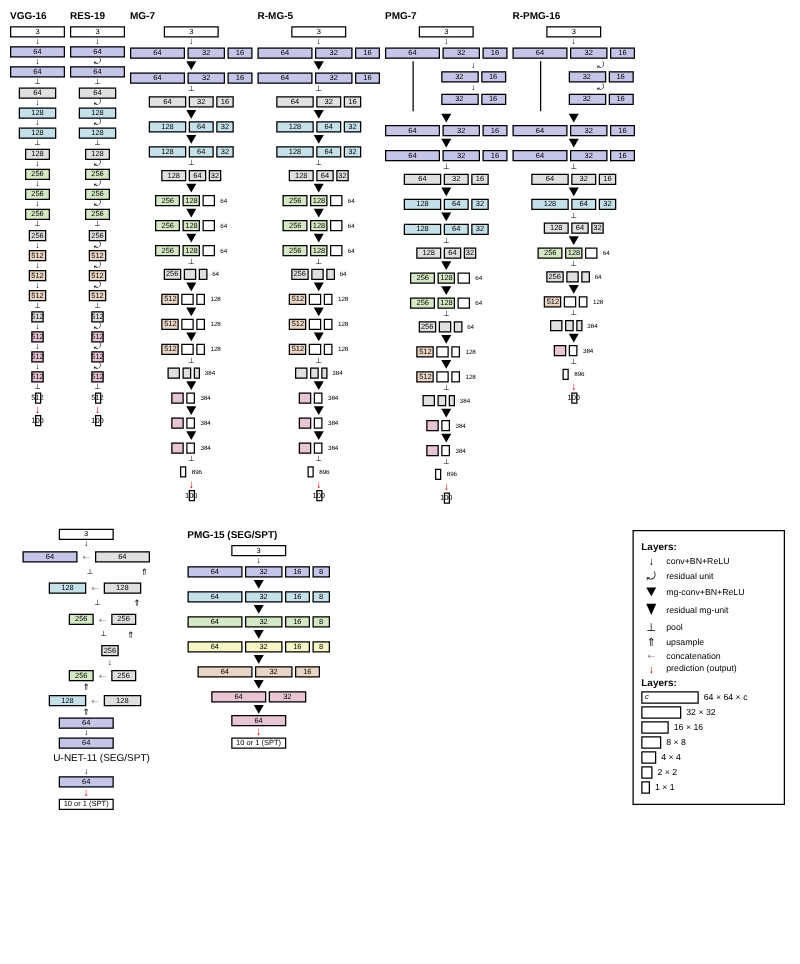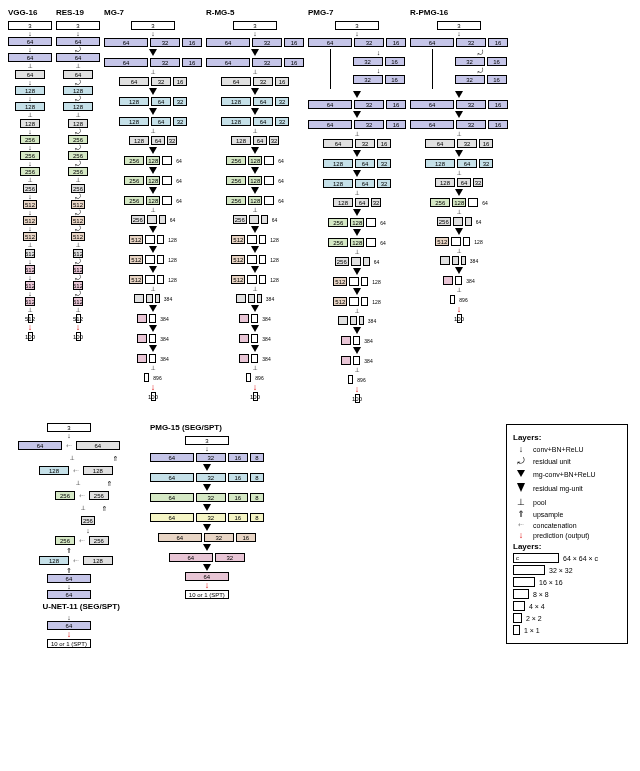--- a/index.html
+++ b/index.html
@@ -638,21 +638,21 @@
  <div class="thin-arrow">⇑</div>
  <div class="unet-branch" style="margin-left:14px">
           <div class="block blue w32">128</div>
           <span class="concat">⇠</span>
           <div class="block gray w32">128</div>
         </div>
  <div class="thin-arrow">⇑</div>
  <div class="block purple w64">64</div>
  <div class="thin-arrow">↓</div>
  <div class="block purple w64">64</div>
- <div style="font-weight:bold;font-size:8px;margin:3px 0;align-self:flex-end">U-NET-11 (SEG/SPT)</div>
+ <div style="font-weight:normal;font-size:8px;margin:3px 0;align-self:flex-end">U-NET-11 (SEG/SPT)</div>
  <div class="thin-arrow">↓</div>
  <div class="block purple w64">64</div>
  <div class="red-arrow">↓</div>
  <div class="block white w64">10 or 1 (SPT)</div>
 </div>
 
 <div class="col">
  <div class="title">PMG-15 (SEG/SPT)</div>
  <div class="block input w64">3</div>
  <div class="thin-arrow">↓</div>

